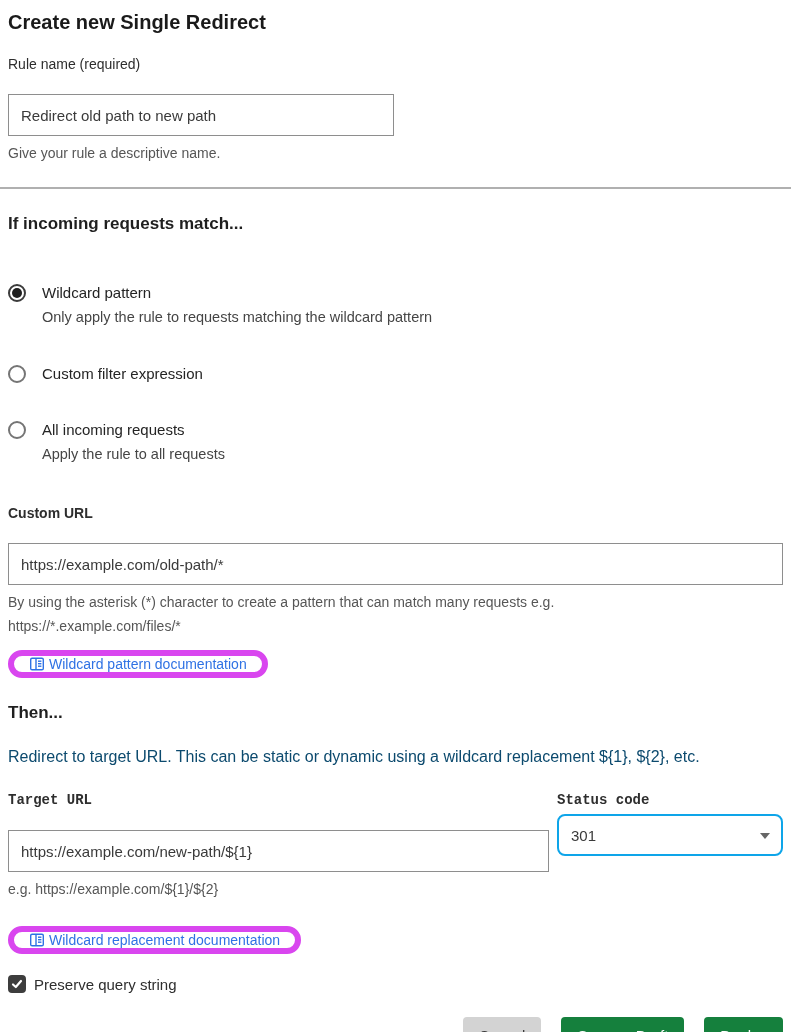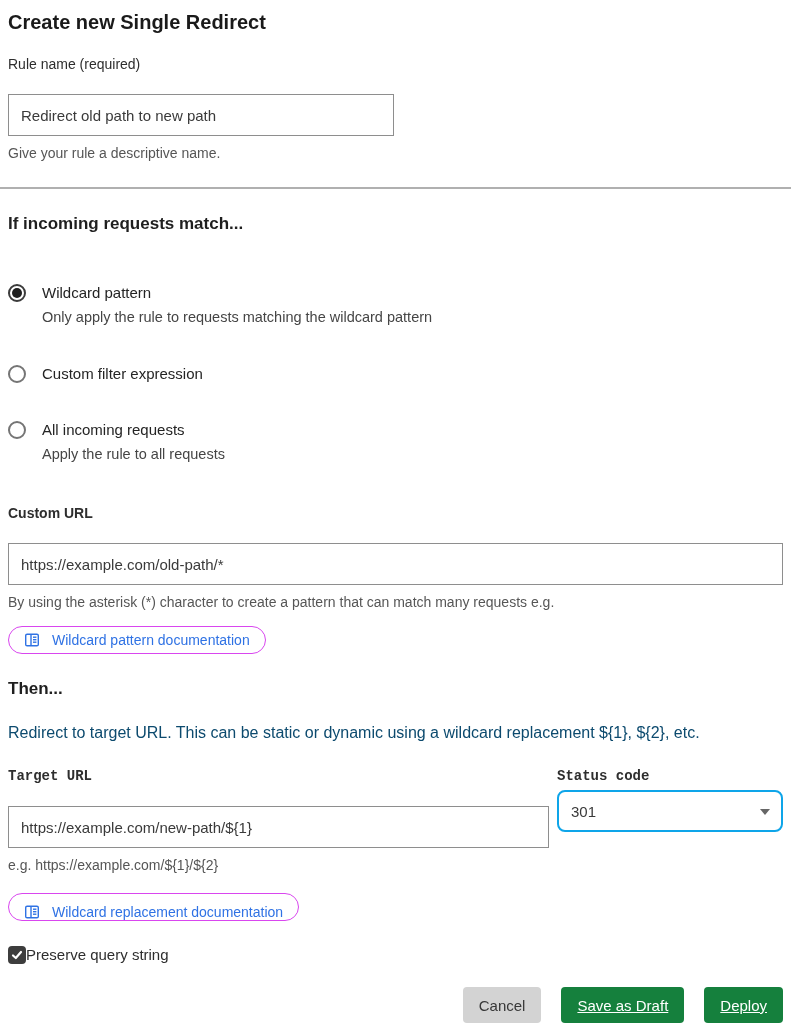--- a/index.html
+++ b/index.html
@@ -101,25 +101,25 @@
     font-size: 14.5px;
     line-height: 22px;
     color: #454545;
   }
 
   .url-label { margin-top: 38px; font-weight: 700; }
 
   .doc-button {
     display: inline-flex;
     align-items: center;
-    gap: 12px;
+    gap: 4px;
     margin-top: 12px;
     height: 28px;
     padding: 0 15px;
-    border: 1px solid #d946ef;
+    border: 6px solid #d946ef;
     border-radius: 14px;
     background: #fff;
     color: #2f72e4;
     font-family: "Liberation Sans", "DejaVu Sans", sans-serif;
     font-size: 14px;
     cursor: pointer;
   }
   .doc-button svg { display: block; }
 
   .then-heading { margin-top: 34px; }
@@ -164,22 +164,21 @@
     top: 19px;
     width: 0; height: 0;
     border-left: 5px solid transparent;
     border-right: 5px solid transparent;
     border-top: 6px solid #666666;
     pointer-events: none;
   }
 
   .checkbox-row {
     display: flex;
-    align-items: center;
-    gap: 0;
+    gap: 8px;
     margin-top: 21px;
   }
   .checkbox-box {
     flex: none;
     width: 18px;
     height: 18px;
     border: 2px solid #3d3d3d;
     border-radius: 4px;
     background: #fff;
     cursor: pointer;
@@ -249,20 +248,21 @@
   <div class="radio-texts">
     <div class="radio-label">All incoming requests</div>
     <div class="radio-desc">Apply the rule to all requests</div>
   </div>
 </div>
 
 <div class="field-label url-label">Custom URL</div>
 <input class="text-input full" type="text" value="https://example.com/old-path/*" style="">
 <div class="helper">
   <div>By using the asterisk (*) character to create a pattern that can match many requests e.g.</div>
+  <div>https://*.example.com/files/*</div>
 </div>
 
 <button class="doc-button">
   <span>
     <svg width="16" height="16" viewBox="0 0 16 16" fill="none" stroke="currentColor" stroke-width="1.4">
       <rect x="1.7" y="2.2" width="12.6" height="11.6" rx="1.4"></rect>
       <line x1="7" y1="2.2" x2="7" y2="13.8"></line>
       <line x1="9" y1="5.2" x2="12.4" y2="5.2"></line>
       <line x1="9" y1="7.7" x2="12.4" y2="7.7"></line>
       <line x1="9" y1="10.2" x2="12.4" y2="10.2"></line>
@@ -285,21 +285,21 @@
     <div class="field-label strong">Status code</div>
     <div class="select-wrap">
       <select>
         <option>301</option>
       </select>
       <span class="select-caret"></span>
     </div>
   </div>
 </div>
 
-<button class="doc-button" style="margin-top:16px;align-items:flex-end;">
+<button class="doc-button" style="margin-top:25px;align-items:flex-end;">
   <span>
     <svg width="16" height="16" viewBox="0 0 16 16" fill="none" stroke="currentColor" stroke-width="1.4">
       <rect x="1.7" y="2.2" width="12.6" height="11.6" rx="1.4"></rect>
       <line x1="7" y1="2.2" x2="7" y2="13.8"></line>
       <line x1="9" y1="5.2" x2="12.4" y2="5.2"></line>
       <line x1="9" y1="7.7" x2="12.4" y2="7.7"></line>
       <line x1="9" y1="10.2" x2="12.4" y2="10.2"></line>
     </svg>
   </span>
   <span>Wildcard replacement documentation</span>

